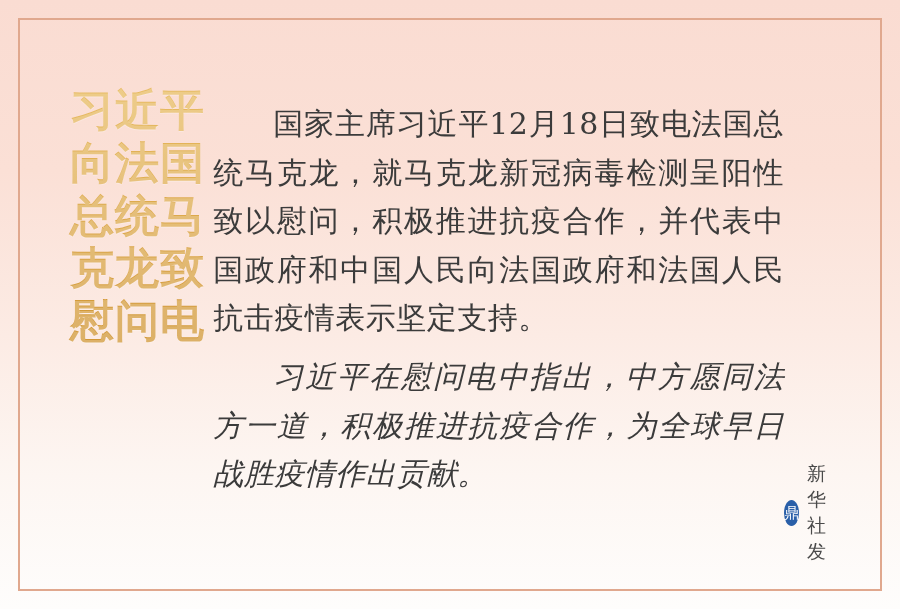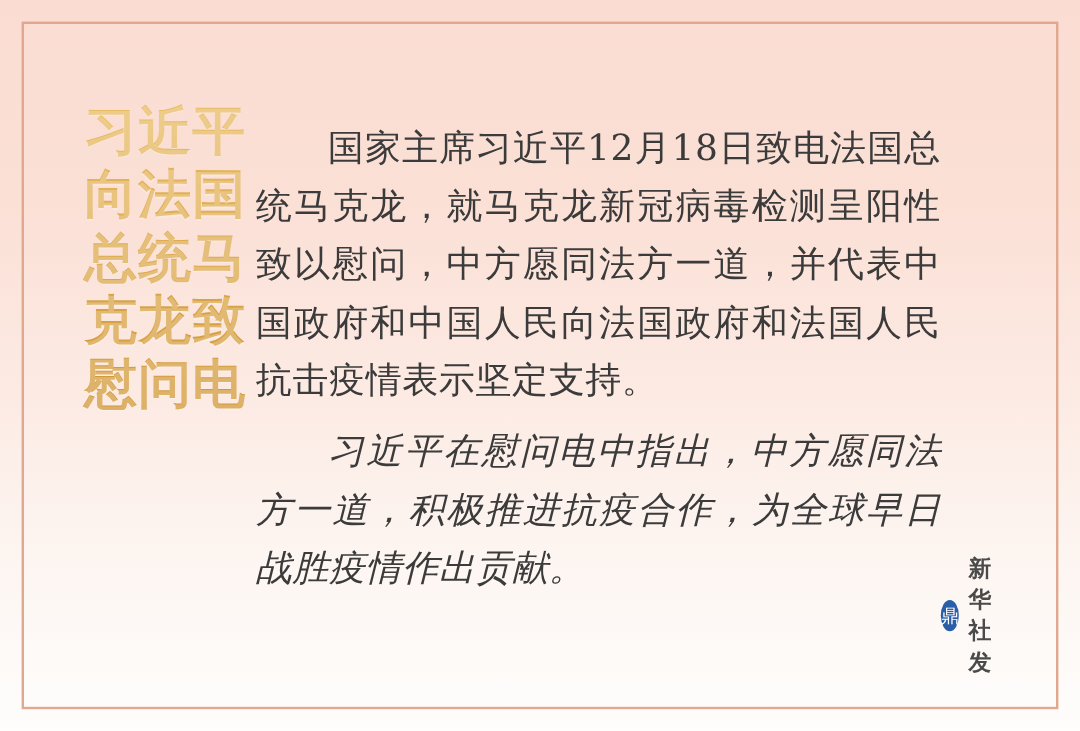--- a/index.html
+++ b/index.html
@@ -96,35 +96,34 @@
     color: #ffffff;
     font-size: 15px;
     font-family: "DejaVu Sans", "Liberation Sans", sans-serif;
     line-height: 1;
   }
   .credit-text {
     font-family: "DejaVu Sans", "Liberation Sans", sans-serif;
     font-size: 19px;
     color: #4a4a4a;
     letter-spacing: 1px;
-    font-weight: bold;
   }
 </style>
 </head>
 <body>
 
 <div class="poster">
   <div class="border-frame"></div>
 
   <div class="content">
 
     <h1 class="headline">习近平向法国总统马克龙致慰问电</h1>
 
     <div class="body-text">
-      <p class="para">国家主席习近平12月18日致电法国总统马克龙，就马克龙新冠病毒检测呈阳性致以慰问，中方愿同法方一道，并代表中国政府和中国人民向法国政府和法国人民抗击疫情表示坚定支持。</p>
+      <p class="para">国家主席习近平12月18日致电法国总统马克龙，就马克龙新冠病毒检测呈阳性致以慰问，积极推进抗疫合作，并代表中国政府和中国人民向法国政府和法国人民抗击疫情表示坚定支持。</p>
       <p class="para">习近平在慰问电中指出，中方愿同法方一道，积极推进抗疫合作，为全球早日战胜疫情作出贡献。</p>
     </div>
 
     <div class="credit">
       <span class="credit-logo">鼎</span>
       <span class="credit-text">新华社发</span>
     </div>
 
   </div>
 </div>

